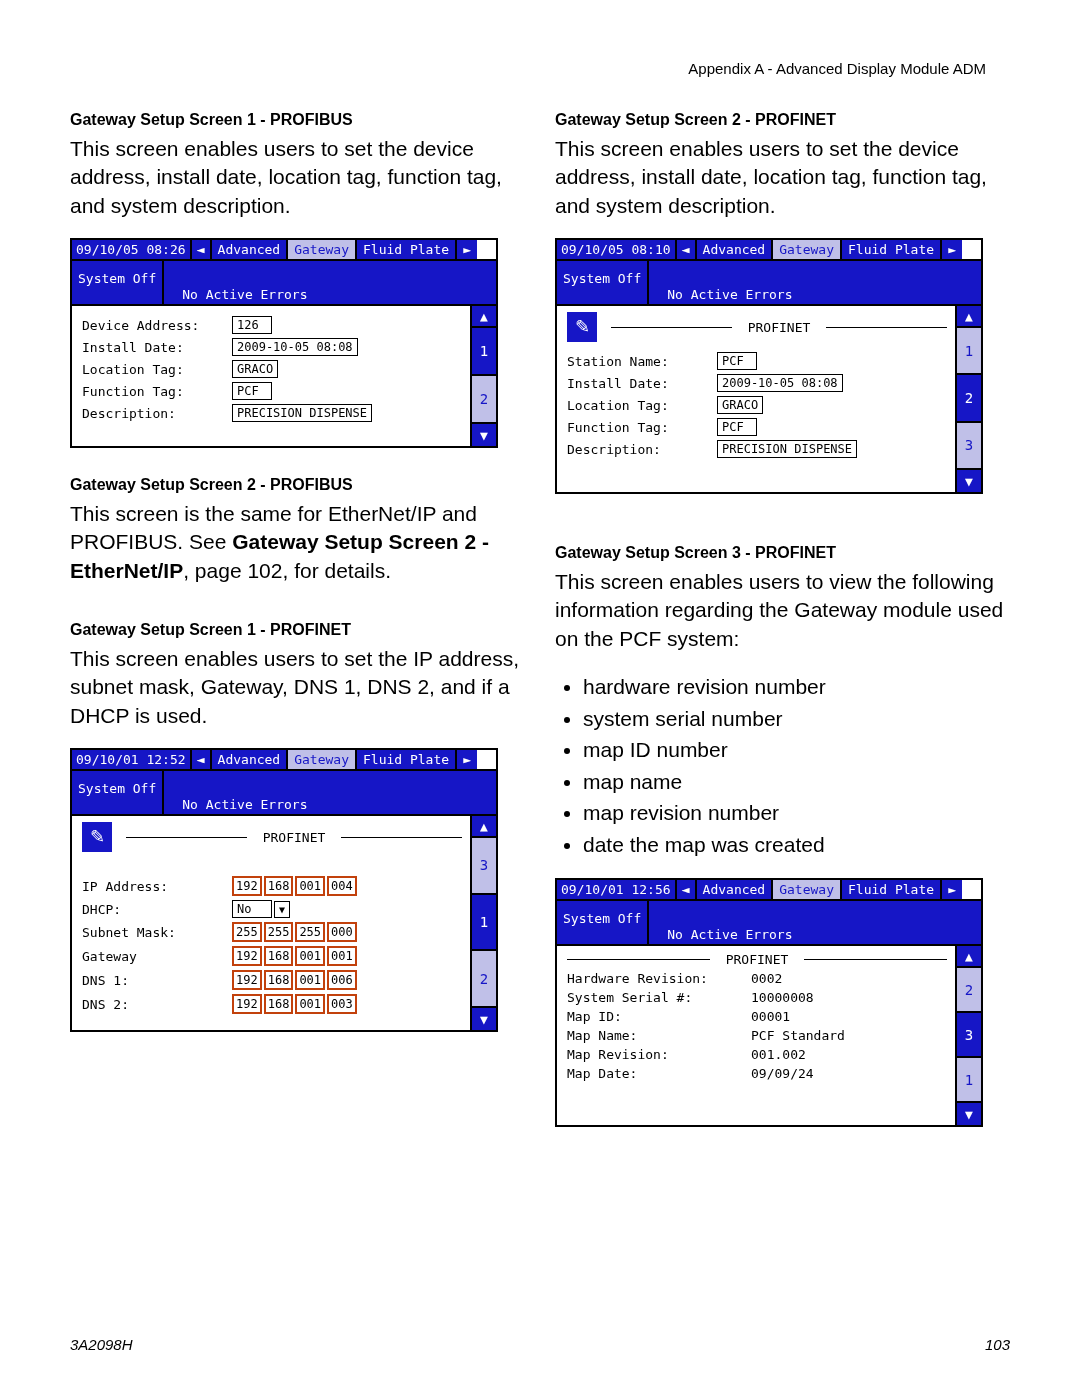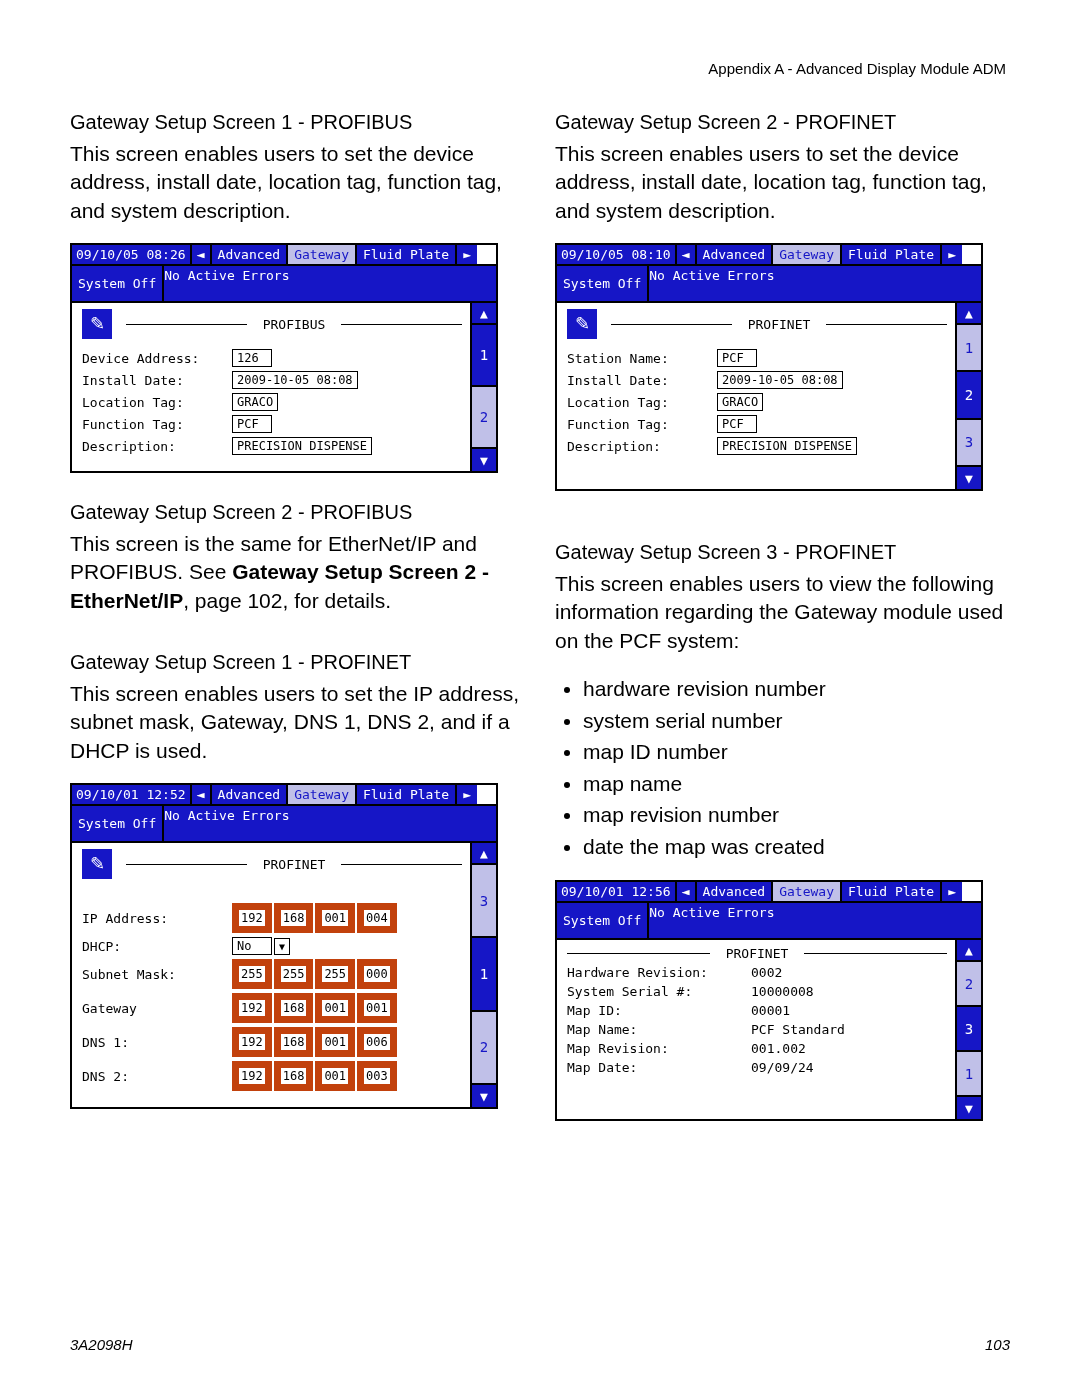--- a/index.html
+++ b/index.html
@@ -9,35 +9,35 @@
     width: 1080px;
     height: 1397px;
     position: relative;
     padding: 55px 70px 40px 70px;
     font-size: 16px;
     color: #000;
   }
   .header-right {
     position: absolute;
     top: 60px;
-    right: 74px;
+    right: 94px;
     font-size: 15px;
   }
   .columns {
     display: flex;
     gap: 30px;
     margin-top: 56px;
   }
   .col {
     flex: 1;
     min-width: 0;
   }
   .section-title {
-    font-weight: normal;
-    font-size: 20px;
+    font-weight: bold;
+    font-size: 16px;
     margin-bottom: 6px;
   }
   .section-body {
     font-size: 21px;
     line-height: 1.35;
     margin-bottom: 18px;
   }
   .bold { font-weight: bold; }
   ul.info-list {
     list-style: disc;
@@ -96,22 +96,23 @@
     border-bottom: 2px solid #000;
     background: #1616c6;
     color: #fff;
   }
   .adm .statusbar .sys {
     padding: 10px 6px;
     border-right: 2px solid #000;
     flex: 0 0 auto;
   }
   .adm .statusbar .err {
-    padding: 2px 0;
+    padding: 2px 18px;
     flex: 1;
+    margin-top: 24px;
   }
   .adm .body {
     display: flex;
   }
   .adm .main {
     flex: 1;
     padding: 6px 8px 12px 10px;
     min-height: 140px;
   }
   .adm .sidebar {
@@ -182,21 +183,21 @@
     padding-right: 6px;
     white-space: nowrap;
   }
   .adm .fieldrow .val-box {
     border: 1px solid #000;
     padding: 1px 4px;
     min-width: 40px;
     font-size: 12px;
   }
   .adm .fieldrow .seg {
-    border: 7px solid #c2410c;
+    border: 2px solid #c2410c;
     padding: 1px 2px;
     min-width: 28px;
     text-align: center;
     font-size: 12px;
     margin-right: 2px;
   }
   .adm .fieldrow .val-text { padding-left: 4px; }
   .adm .fieldrow .dd-arrow {
     border: 1px solid #000;
     width: 16px; height: 17px;
@@ -239,26 +240,20 @@
         <div class="tab active">Gateway</div>
         <div class="tab">Fluid Plate</div>
         <div class="navbtn last">►</div>
       </div>
       <div class="statusbar">
         <div class="sys">System Off</div>
         <div class="err">No Active Errors</div>
       </div>
       <div class="body">
         <div class="main">
-          <div class="titleline editrow">
-            <span class="edit-icon"></span>
-            <span class="line"></span>
-            <span class="txt">PROFIBUS</span>
-            <span class="line"></span>
-          </div>
           <div class="fieldrow">
               <span class="lbl">Device Address:</span>
               <span class="val-box">126</span>
             </div>
           <div class="fieldrow">
               <span class="lbl">Install Date:</span>
               <span class="val-box">2009-10-05 08:08</span>
             </div>
           <div class="fieldrow">
               <span class="lbl">Location Tag:</span>

